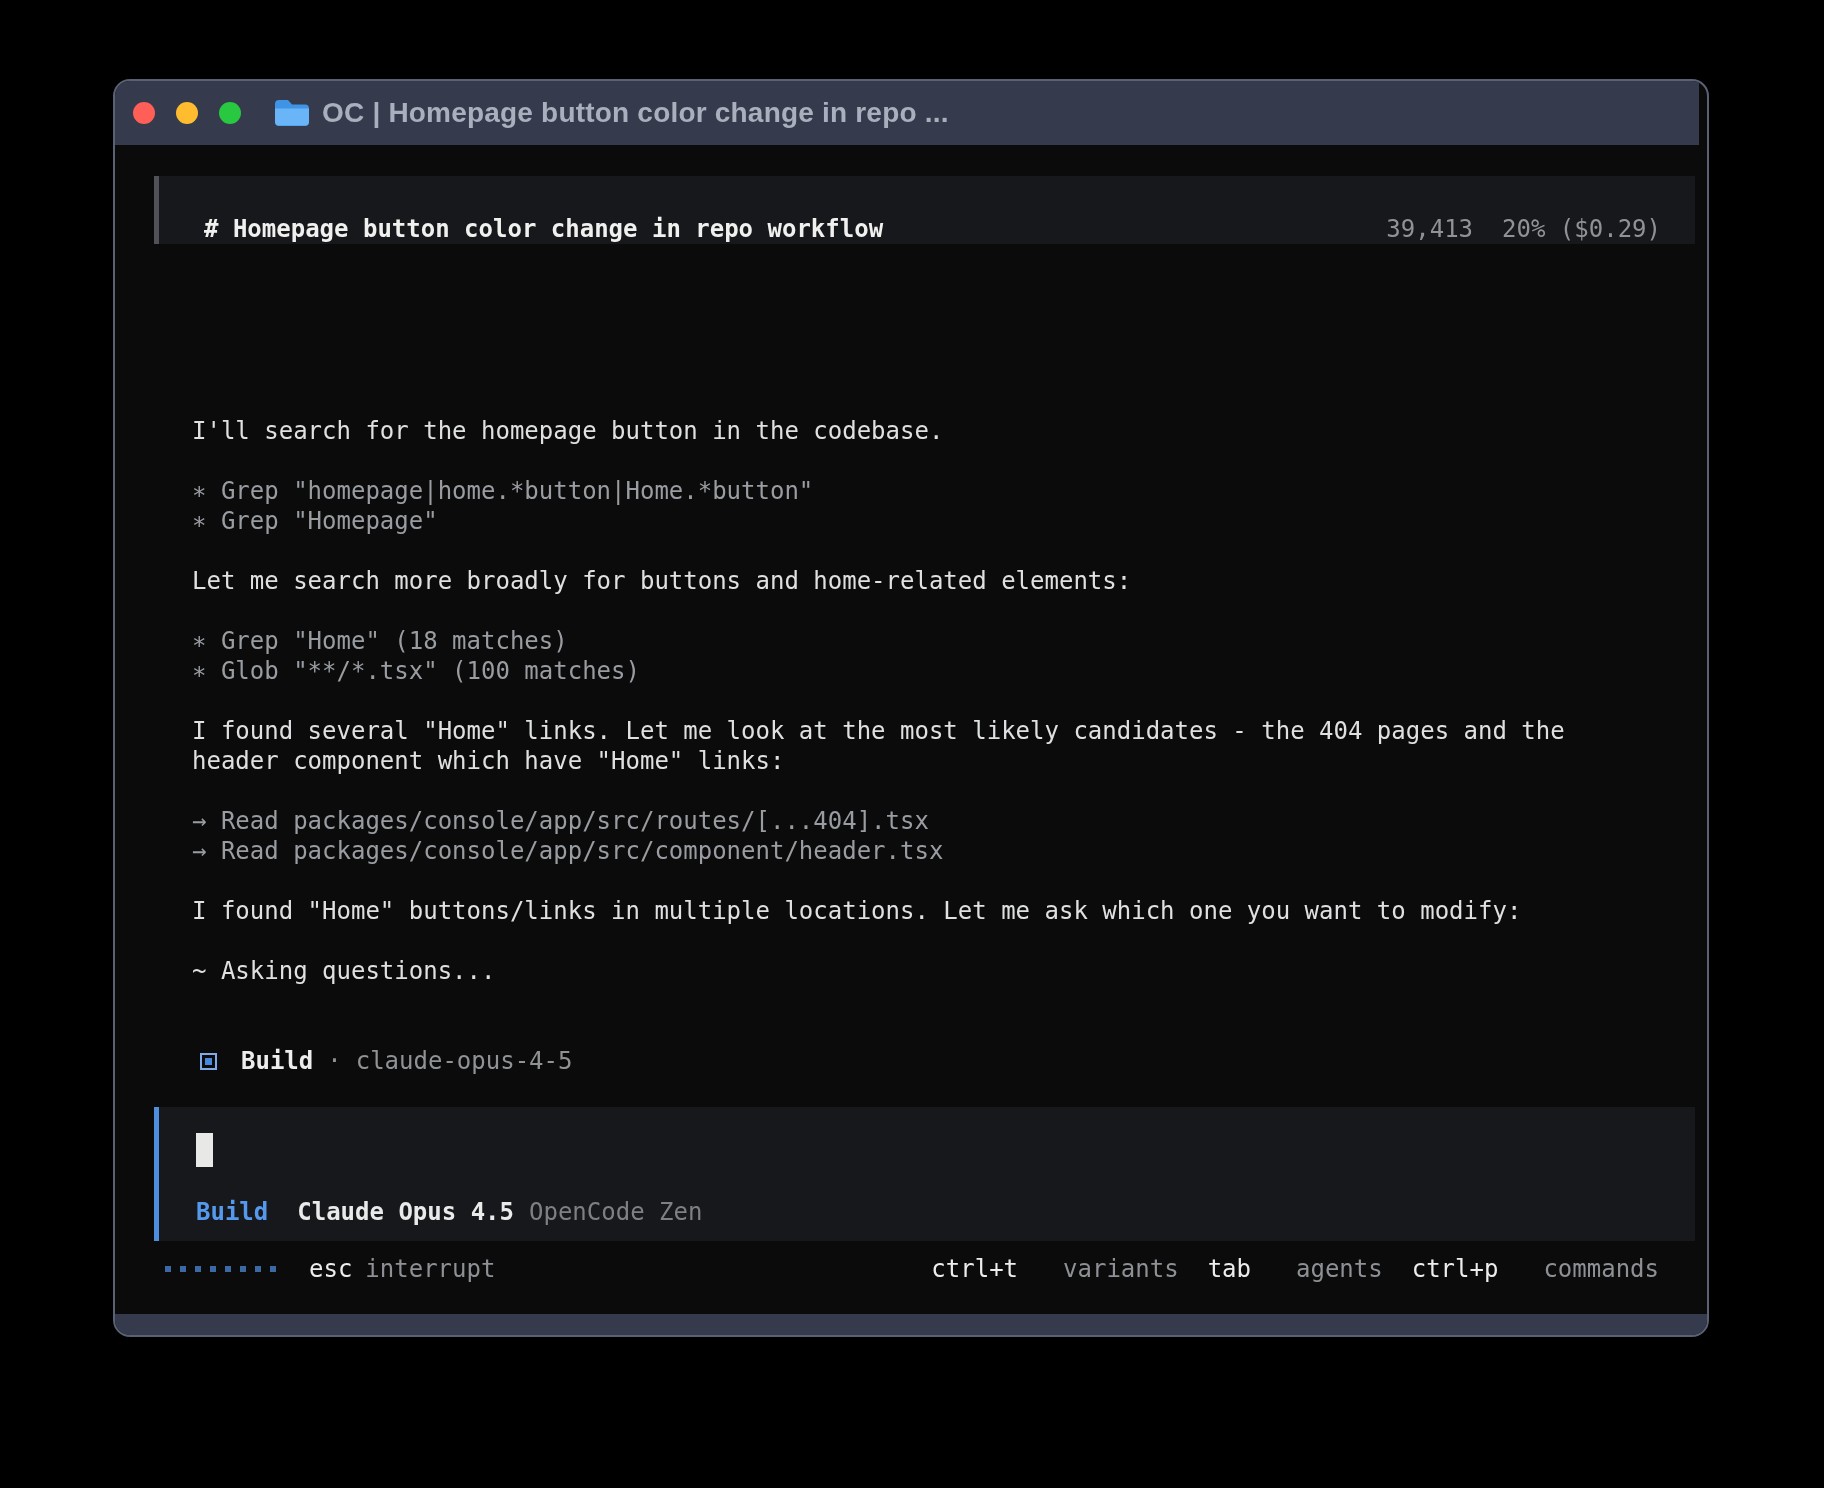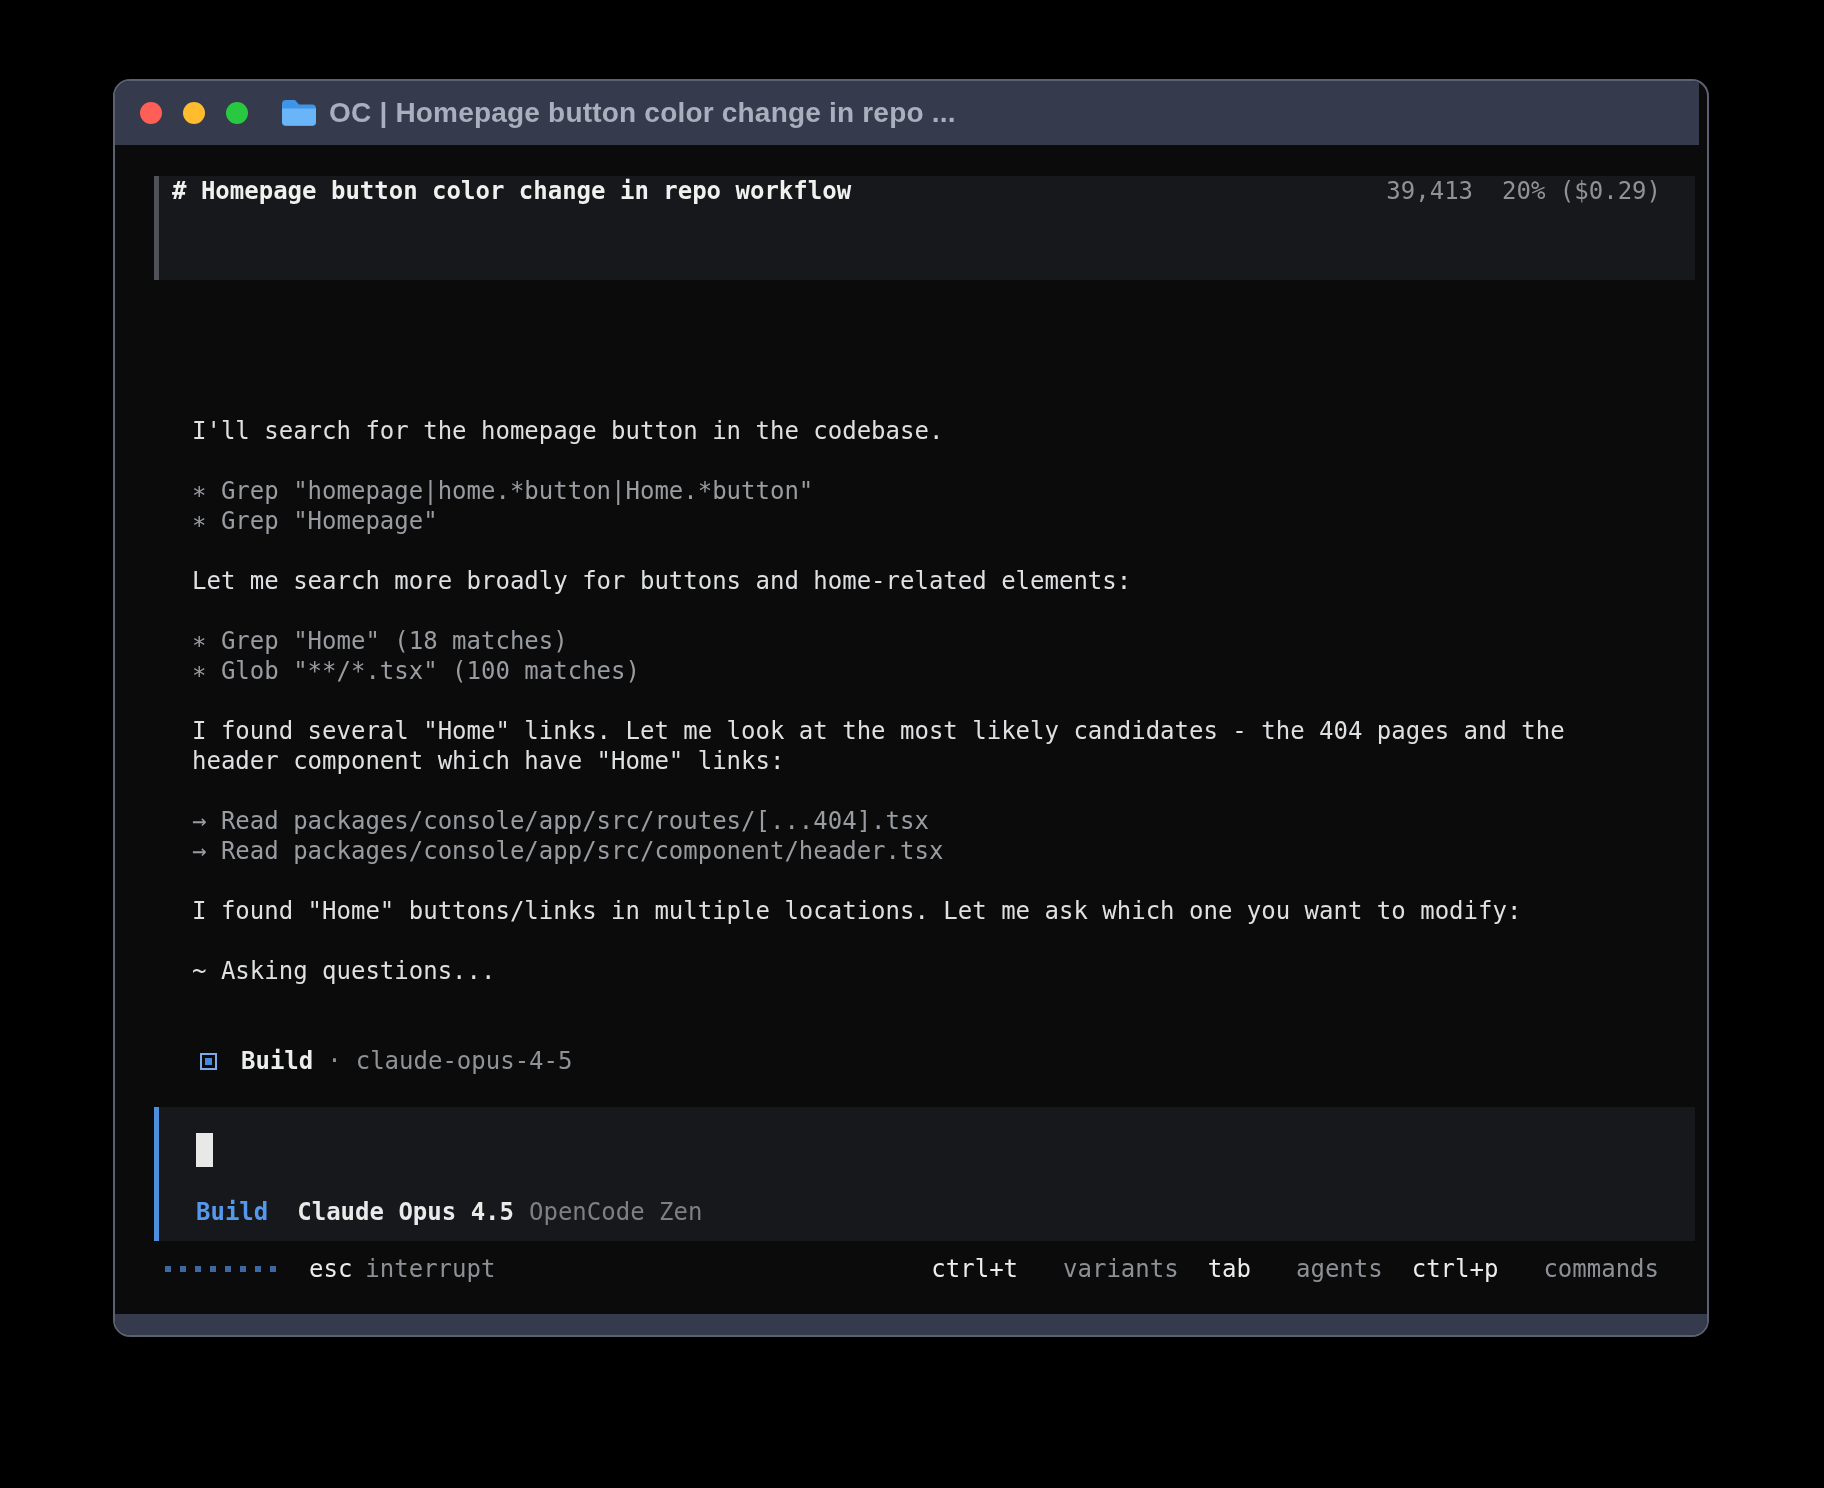--- a/index.html
+++ b/index.html
@@ -6,21 +6,21 @@
   html,body { width:1824px; height:1488px; background:#000; overflow:hidden; }
   body { font-family:"DejaVu Sans Mono", monospace; }
 
   .window {
     position:absolute; left:113px; top:79px; width:1596px; height:1258px;
     background:#0b0b0c; border:2px solid #5a6172; border-radius:17px;
     overflow:hidden;
   }
   .titlebar {
     position:absolute; top:0; left:0; right:8px; height:64px;
-    background:#353b4c; display:flex; align-items:center; padding-left:25px;
+    background:#353b4c; display:flex; align-items:center; padding-left:18px;
   }
   .traffic { display:flex; align-items:center; gap:21px; }
   .tl { width:22px; height:22px; border-radius:50%; display:inline-block; }
   .tl.red    { background:#ff5f57; }
   .tl.yellow { background:#febc2e; }
   .tl.green  { background:#28c840; }
   .titlewrap { display:flex; align-items:center; margin-left:32px; gap:13px; }
   .titletext {
     font-family:"Liberation Sans", sans-serif; font-weight:bold;
     font-size:28px; color:#a9afbc; letter-spacing:0.2px;
@@ -28,24 +28,24 @@
 
   .footerbar {
     position:absolute; bottom:0; left:0; right:0; height:21px; background:#353b4c;
   }
 
   .term { position:absolute; top:64px; left:0; right:0; bottom:21px; background:#0b0b0c;
           font-size:24px; line-height:30px; }
 
   .block { position:absolute; background:#17181b; }
   .header-block {
-    top:31px; left:39px; width:1541px; height:104px;
+    top:31px; left:39px; width:1541px; height:68px;
     border-left:5px solid #4f5257;
-    display:flex; align-items:flex-start; justify-content:space-between;
-    padding:0 34px 0 13px;
+    display:flex; align-items:flex-end; justify-content:space-between;
+    padding:0 34px 0 45px;
   }
   .session-title { font-weight:bold; color:#f0f0ef; }
   .session-stats { color:#8f9297; }
   .session-stats .ctx { margin-left:29px; }
 
   .user-block {
     top:155px; left:39px; width:1541px; height:82px;
     border-left:5px solid #4d8fdd;
     display:flex; align-items:center; padding-left:31px;
     color:#dcdddf;

